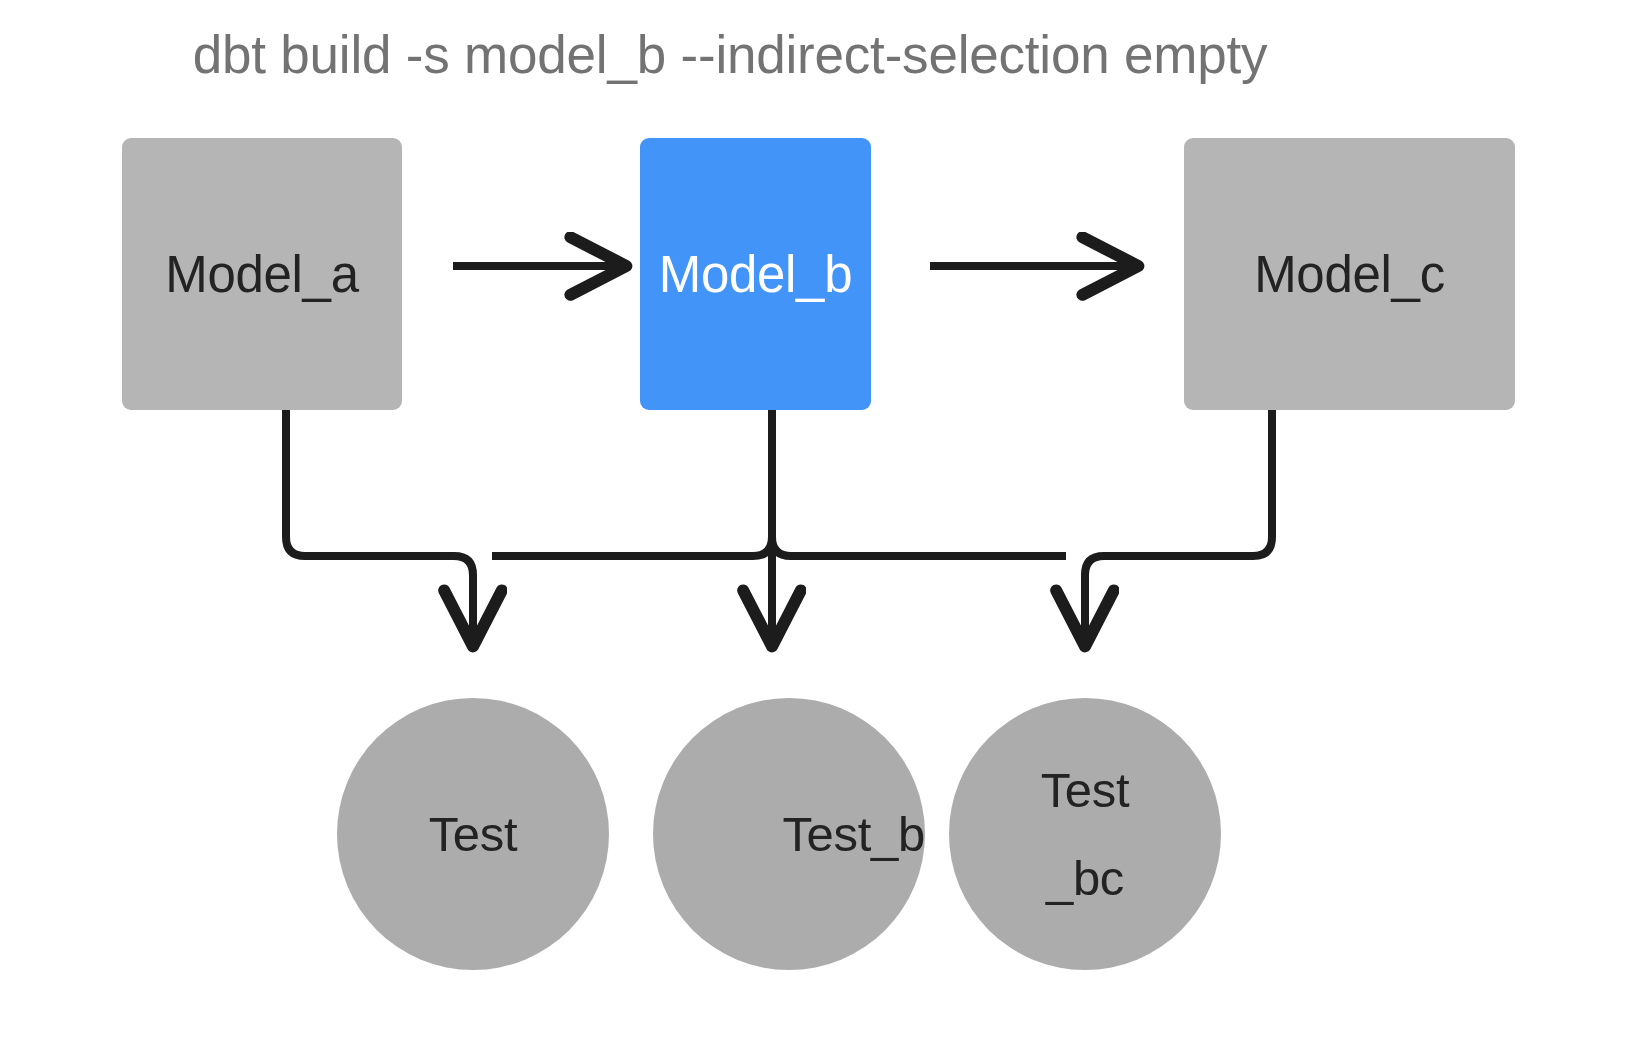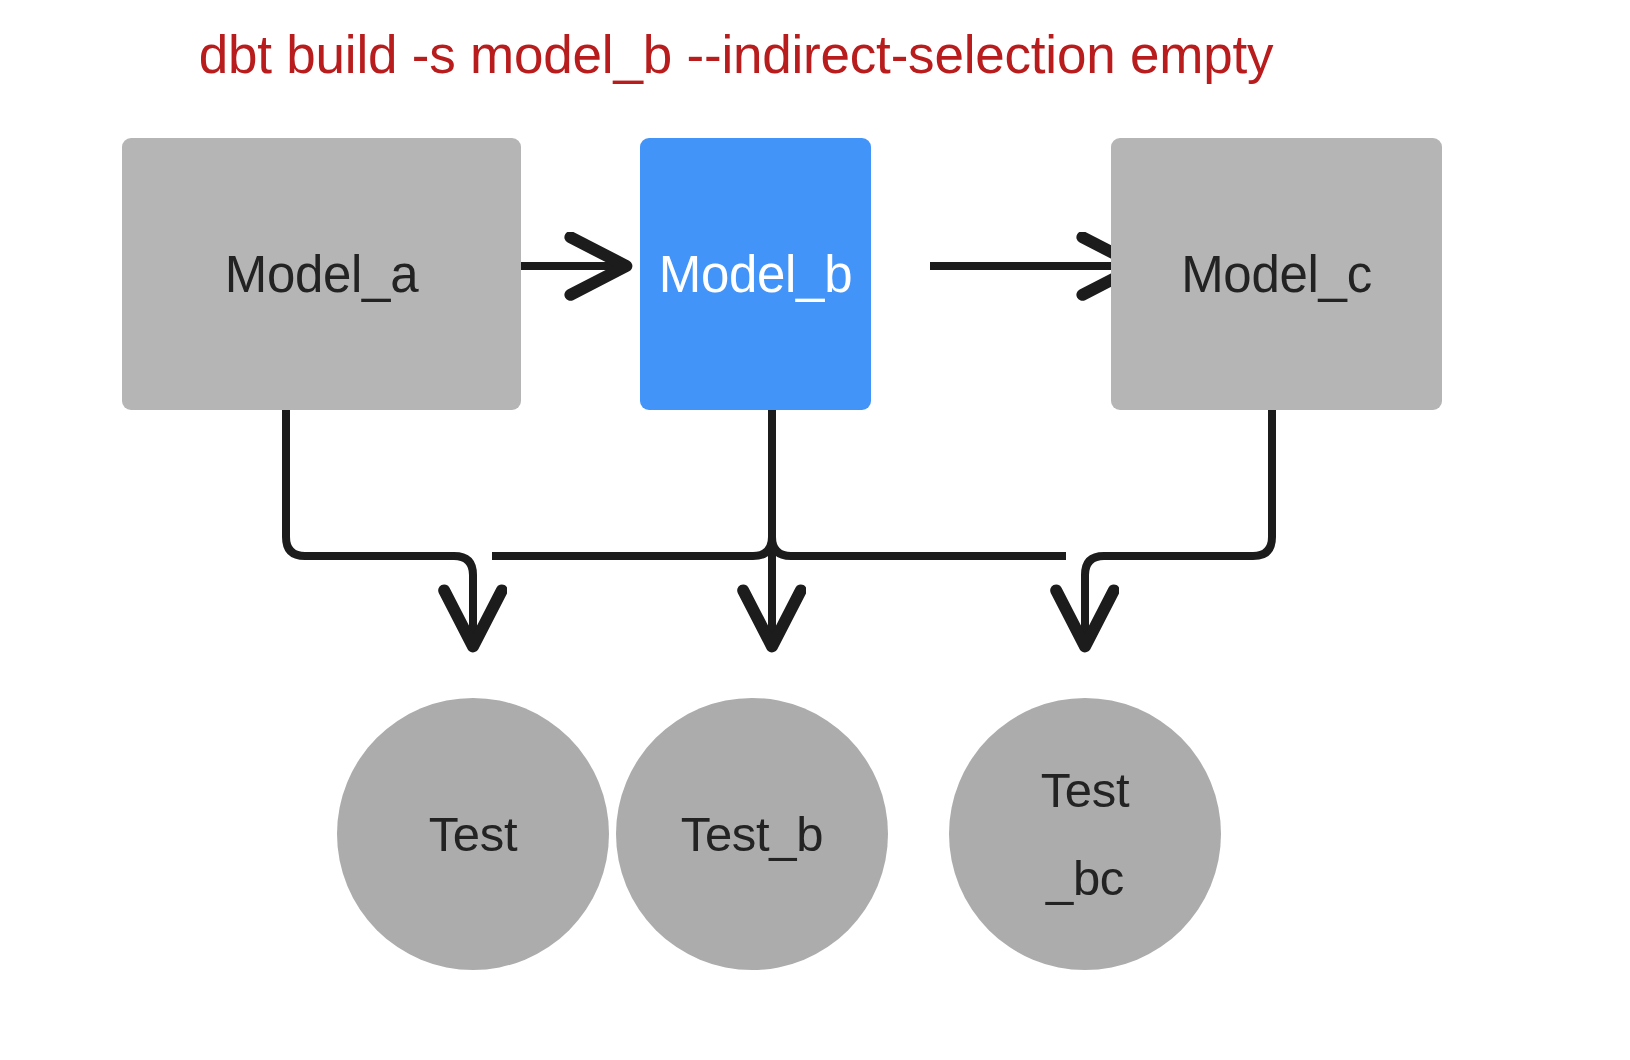--- a/index.html
+++ b/index.html
@@ -20,60 +20,59 @@
     background: #ffffff;
   }
   #title {
     position: absolute;
     left: 0;
     top: 24px;
     width: 1460px;
     text-align: center;
     font-size: 53px;
     line-height: 62px;
-    color: #b91c1c;
+    color: #737373;
     letter-spacing: -0.2px;
     white-space: nowrap;
-    margin-left: 6px;
   }
   .node-box {
     position: absolute;
     top: 138px;
     height: 272px;
     border-radius: 9px;
     display: flex;
     align-items: center;
     justify-content: center;
     font-size: 51px;
     line-height: 1;
     letter-spacing: -0.3px;
   }
-  #box-a { left: 122px; width: 399px; background: #b5b5b5; color: #232323; }
+  #box-a { left: 122px; width: 280px; background: #b5b5b5; color: #232323; }
   #box-b { left: 640px; width: 231px; background: #4394f8; color: #ffffff; }
-  #box-c { left: 1111px; width: 331px; background: #b5b5b5; color: #232323; }
+  #box-c { left: 1184px; width: 331px; background: #b5b5b5; color: #232323; }
 
   .test-circle {
     position: absolute;
     top: 698px;
     width: 272px;
     height: 272px;
     border-radius: 50%;
     background: #acacac;
     color: #232323;
     display: flex;
     align-items: center;
     justify-content: center;
     flex-direction: column;
     font-size: 49px;
     line-height: 88px;
     letter-spacing: -0.3px;
     text-align: center;
   }
   #circle-ab { left: 337px; }
-  #circle-b  { left: 616px; }
+  #circle-b  { left: 653px; align-items: flex-end; }
   #circle-bc { left: 949px; }
   .test-line { display: block; }
 
   #edges {
     position: absolute;
     left: 0;
     top: 0;
     width: 1630px;
     height: 1060px;
     pointer-events: none;

